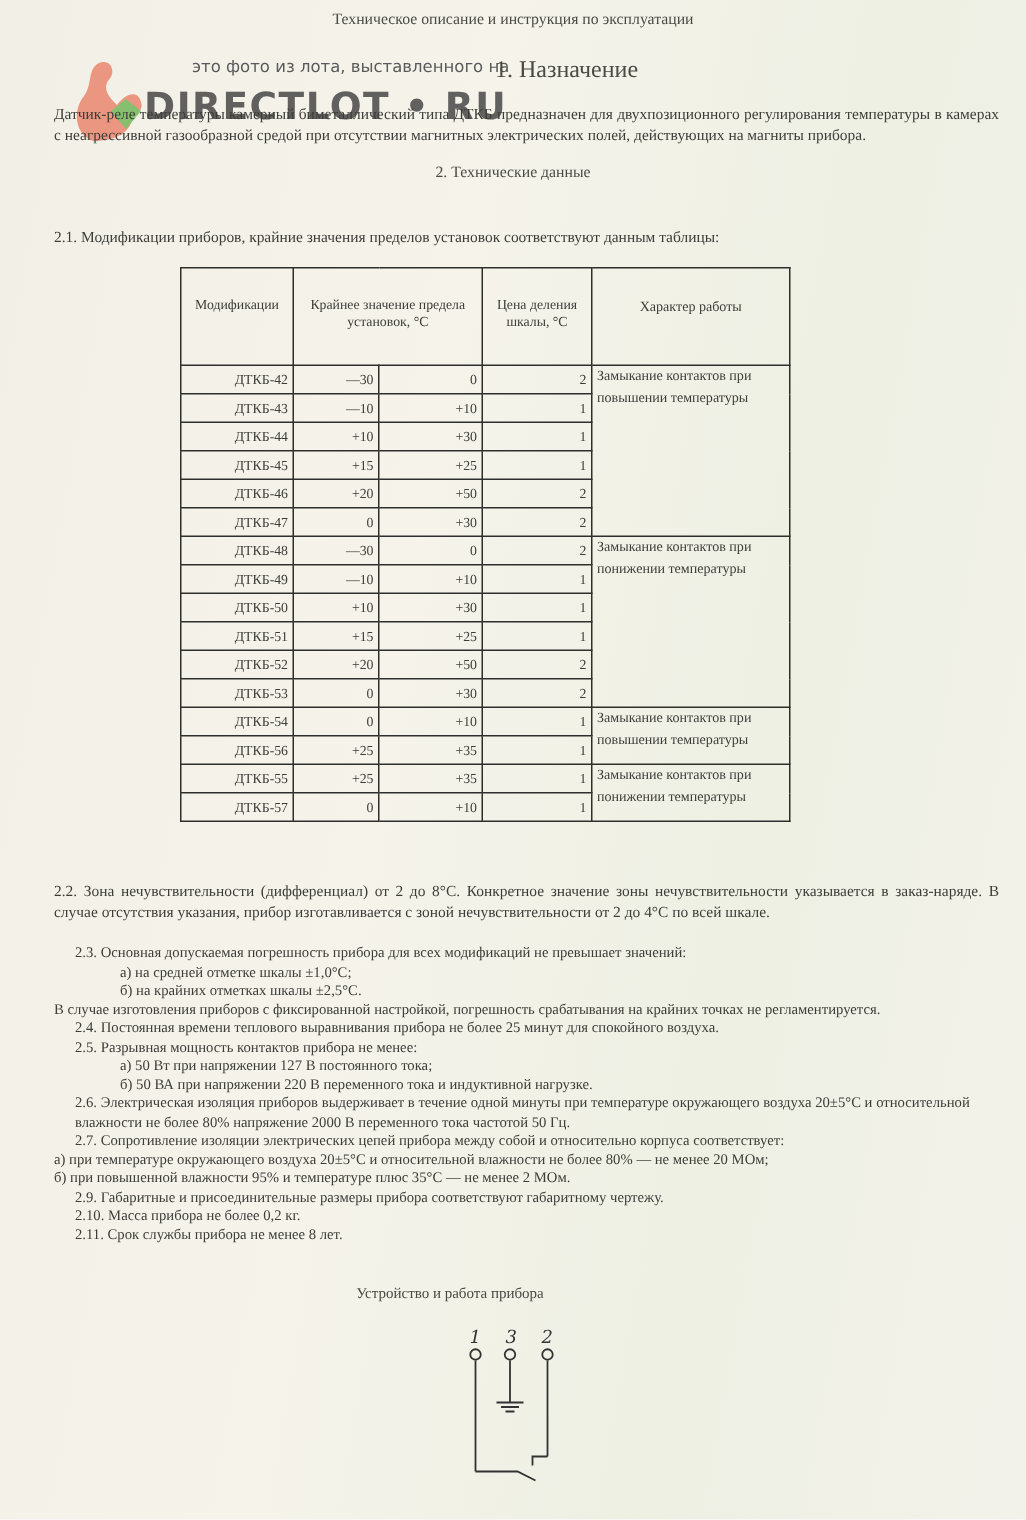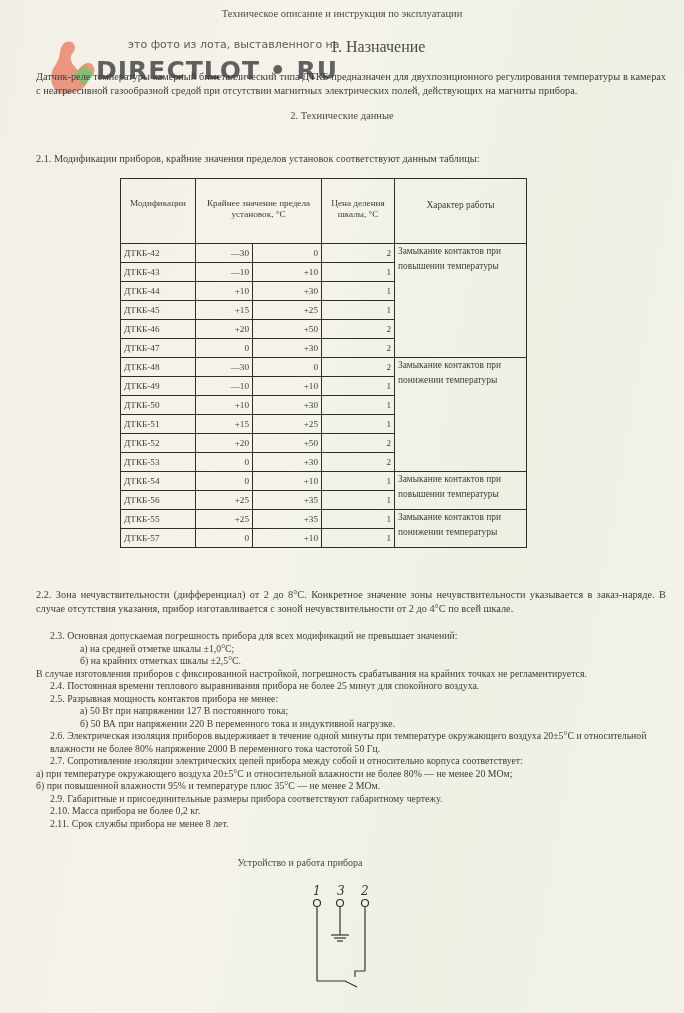--- a/index.html
+++ b/index.html
@@ -15,21 +15,21 @@
   .para { font-size:10.3px; line-height:14px; text-align:justify; color:#3d3d38; }
   .p1 { top:70px; left:36px; width:630px; text-indent:0; }
   .sec2-title { top:110px; left:0; width:684px; text-align:center; font-size:10.5px; color:#4a4a44; }
   .p21 { top:153px; left:36px; width:620px; font-size:10.3px; color:#3d3d38; }
 
   
   .tbl { top:178px; left:120px; border-collapse:collapse; font-size:9.2px; color:#3d3d38; }
   .tbl td, .tbl th { border:1px solid #2e2e2a; padding:0 3px; font-weight:normal; vertical-align:top; }
   .tbl th { height:45px; text-align:center; line-height:11px; padding-top:19px; }
   .tbl td { height:18px; line-height:18px; }
-  .c-mod { width:68px; text-align:left; }
+  .c-mod { width:68px; text-align:right; }
   .c-v1 { width:50px; text-align:right; }
   .c-v2 { width:62px; text-align:right; }
   .c-div { width:66px; text-align:right; }
   .c-char { width:125px; text-align:left; line-height:15px !important; padding-top:2px; font-size:9.4px; }
 
   .p22 { top:588px; left:36px; width:630px; }
   .list { font-size:9.8px; line-height:12.5px; color:#3d3d38; }
   .ind1 { padding-left:14px; }
   .ind2 { padding-left:44px; }
 

